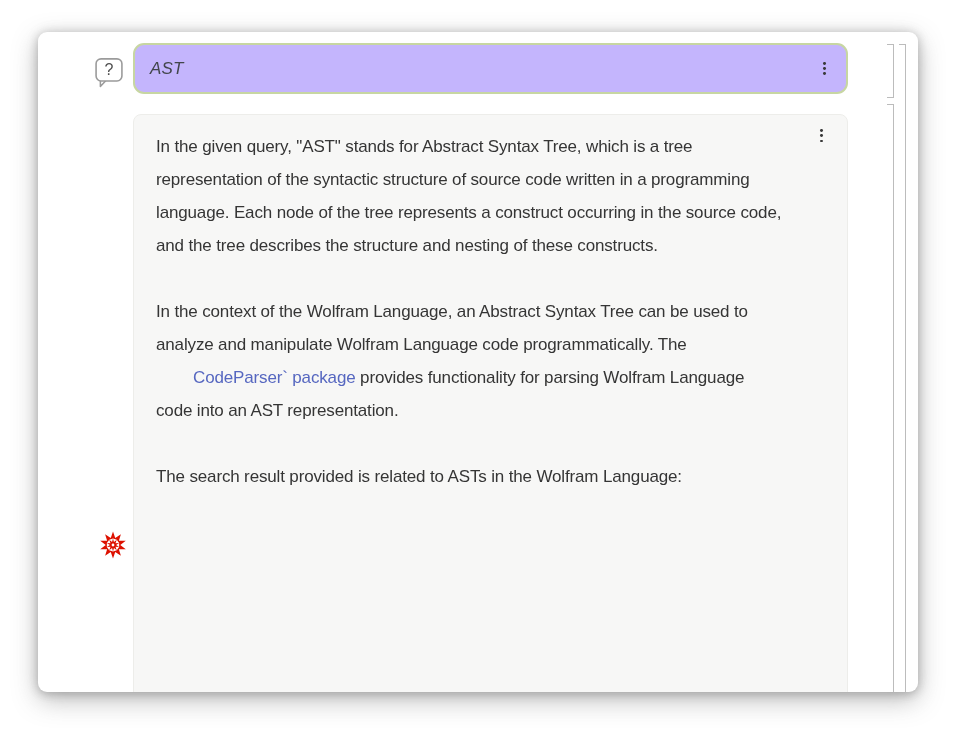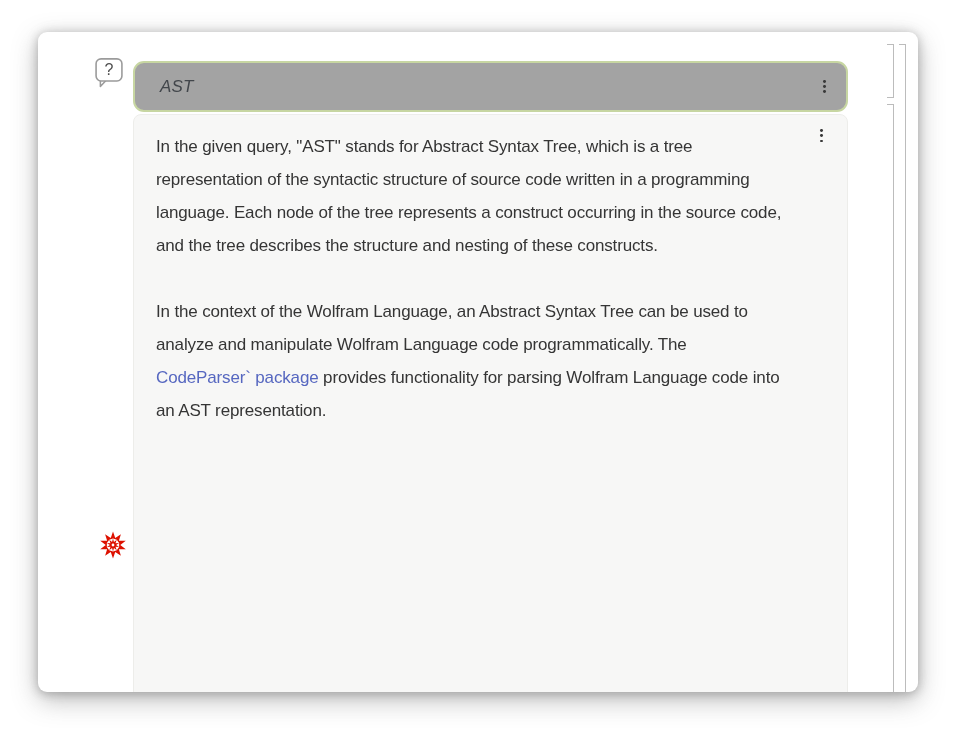--- a/index.html
+++ b/index.html
@@ -11,24 +11,24 @@
     position:absolute;left:38px;top:32px;width:880px;height:660px;
     background:#ffffff;border-radius:9px;overflow:hidden;
     box-shadow:0 8px 26px rgba(90,90,90,0.40), 0 2px 8px rgba(60,60,60,0.22), 0 0 14px rgba(0,0,0,0.10);
   }
 
   
   .query-icon{position:absolute;left:56px;top:25px;width:30px;height:32px;}
 
   
   .query-box{
-    position:absolute;left:95px;top:29px;width:715px;height:51px;
+    position:absolute;left:95px;top:11px;width:715px;height:51px;
     box-sizing:border-box;border:2px solid #c7d6a2;border-radius:11px;
-    background:#a3a3a3;display:flex;align-items:center;
-    padding:0 20px 0 25px;
+    background:#c4b5fd;display:flex;align-items:center;
+    padding:0 20px 0 15px;
   }
   .query-text{
     font-style:italic;font-size:17px;color:#42464b;letter-spacing:0.2px;
   }
 
   
   .dots{display:flex;flex-direction:column;gap:2.5px;cursor:pointer;}
   .dots span{width:2.8px;height:2.8px;background:#3a3a3a;border-radius:50%;}
   .dots-input{margin-left:auto;}
   .dots-panel{position:absolute;top:14px;right:24px;}
@@ -36,21 +36,21 @@
   
   .response-panel{
     position:absolute;left:95px;top:82px;width:715px;height:625px;
     box-sizing:border-box;background:#f7f7f6;border:1px solid #ededea;
     border-radius:8px;padding:15px 0 0 22px;
   }
   .para{
     width:628px;margin:0 0 33px 0;
     font-size:17px;line-height:33px;color:#353535;letter-spacing:-0.15px;
   }
-  .wl-link{color:#5667c0;text-decoration:none;cursor:pointer;}
+  .wl-link{color:#5667c0;text-decoration:none;cursor:pointer;margin-left:37px;}
 
   
   .spikey{position:absolute;left:61px;top:499px;width:28px;height:28px;}
 
   
   .bracket{position:absolute;width:7px;box-sizing:border-box;}
   .bracket-query{left:849px;top:12px;height:54px;
     border-top:1.5px solid #bcbcbc;border-right:1.5px solid #bcbcbc;border-bottom:1.5px solid #bcbcbc;}
   .bracket-response{left:849px;top:72px;height:600px;
     border-top:1.5px solid #bcbcbc;border-right:1.5px solid #bcbcbc;}
@@ -79,20 +79,21 @@
 
   <div class="response-panel">
     <div class="dots dots-panel">
       <span></span>
         <span></span>
         <span></span>
     </div>
     <div>
         <p class="para"><span>In the given query, "AST" stands for Abstract Syntax Tree, which is a tree representation of the syntactic structure of source code written in a programming language. Each node of the tree represents a construct occurring in the source code, and the tree describes the structure and nesting of these constructs.</span></p>
         <p class="para"><span>In the context of the Wolfram Language, an Abstract Syntax Tree can be used to analyze and manipulate Wolfram Language code programmatically. The </span><a class="wl-link" href="#">CodeParser` package</a><span> provides functionality for parsing Wolfram Language code into an AST representation.</span></p>
+        <p class="para"><span>The search result provided is related to ASTs in the Wolfram Language:</span></p>
       </div>
   </div>
 
   <svg class="spikey" viewBox="0 0 100 100">
     <polygon fill="#dd1100" points="50,2 58,25.3 78.2,11.2 71,34.7 95.6,35.2 76,50 95.6,64.8 71,65.3 78.2,88.8 58,74.7 50,98 42,74.7 21.8,88.8 29,65.3 4.4,64.8 24,50 4.4,35.2 29,34.7 21.8,11.2 42,25.3"></polygon>
     <polygon fill="#ffffff" points="50,27 63.5,31.4 71.9,42.9 71.9,57.1 63.5,68.6 50,73 36.5,68.6 28.1,57.1 28.1,42.9 36.5,31.4"></polygon>
     <polygon fill="#dd1100" points="50,27 53.4,39.5 63.5,31.4 58.9,43.5 71.9,42.9 61,50 71.9,57.1 58.9,56.5 63.5,68.6 53.4,60.5 50,73 46.6,60.5 36.5,68.6 41.1,56.5 28.1,57.1 39,50 28.1,42.9 41.1,43.5 36.5,31.4 46.6,39.5"></polygon>
     <circle cx="50" cy="50" r="5" fill="#ffffff"></circle>
   </svg>
 

